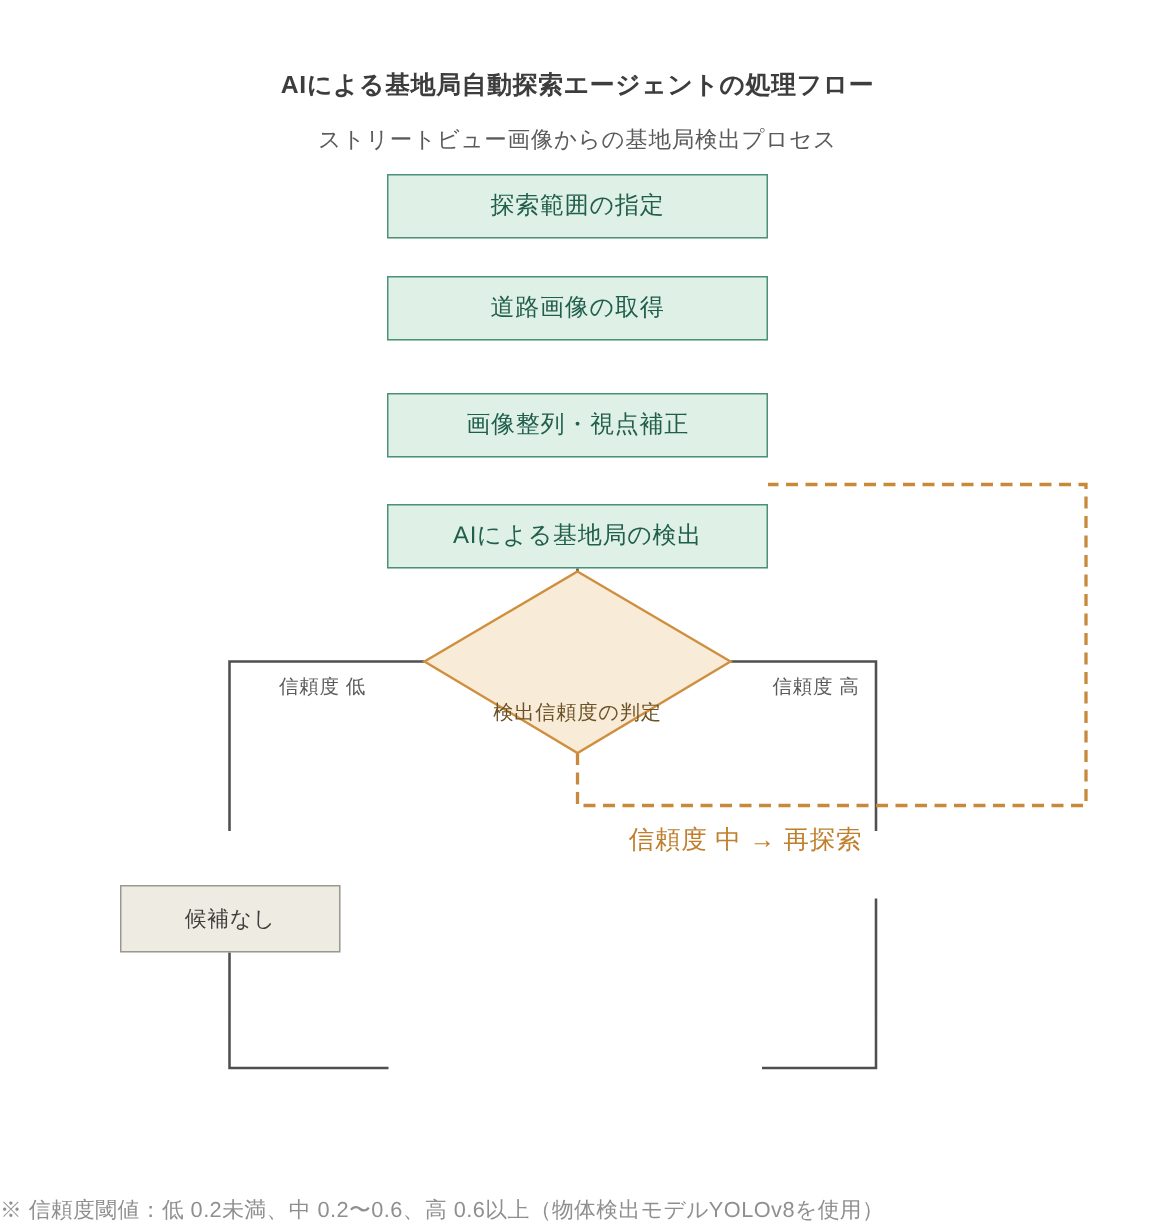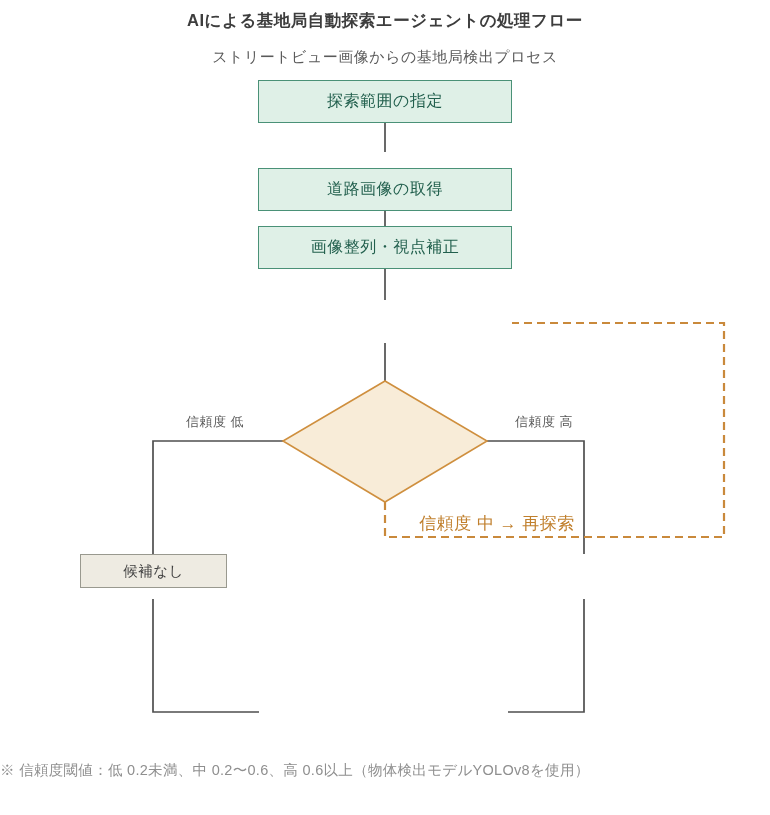--- a/index.html
+++ b/index.html
@@ -4,21 +4,21 @@
 <style>
   html, body { margin: 0; padding: 0; background: #ffffff; }
   #canvas {
     position: relative;
     width: 770px;
     height: 815px;
     background: #ffffff;
     font-family: "Liberation Sans", sans-serif;
     overflow: hidden;
   }
-  .abs { position: absolute; }
+  .abs { position: absolute; margin-top: 36px; }
   #lines-layer { position: absolute; left: 0; top: 0; width: 770px; height: 815px; }
 
   .flow-title {
     left: 0; top: 10px; width: 770px;
     text-align: center;
     font-size: 16.5px; font-weight: 600;
     color: var(--title-text);
     letter-spacing: 0.5px;
   }
   .flow-subtitle {
@@ -36,34 +36,34 @@
     font-size: 16px;
     letter-spacing: 0.5px;
   }
   .step {
     left: 258px; width: 254px; height: 43px;
     background: var(--green-fill);
     border: 1.5px solid var(--green-border);
     color: var(--green-text);
   }
   #step-1 { top: 80px; }
-  #step-2 { top: 168px; text-align: right; }
+  #step-2 { top: 148px; text-align: right; }
   #step-3 { top: 226px; }
   #step-4 { top: 300px; }
 
   .decision-label {
     left: 285px; top: 430px; width: 200px;
     text-align: center;
     font-size: 13.5px;
     color: var(--diamond-text);
     letter-spacing: 0.5px;
   }
 
   .outcome-none {
-    left: 80px; top: 554px; width: 147px; height: 34px;
+    left: 80px; top: 554px; width: 147px; height: 45px;
     background: var(--beige-fill);
     border: 1.5px solid var(--beige-border);
     color: var(--beige-text);
     font-size: 14.5px;
   }
   .outcome-confirm {
     left: 499px; top: 554px; width: 171px; height: 45px;
     background: var(--olive-fill);
     border: 1.5px solid var(--olive-border);
     color: var(--olive-text);
@@ -130,21 +130,23 @@
 
     <polygon class="diamond-shape" points="385,381 487,441 385,502 283,441"></polygon>
   </svg>
 
   <div class="abs flow-title">AIによる基地局自動探索エージェントの処理フロー</div>
   <div class="abs flow-subtitle">ストリートビュー画像からの基地局検出プロセス</div>
 
   <div id="step-1" class="abs node step">探索範囲の指定</div>
   <div id="step-2" class="abs node step">道路画像の取得</div>
   <div id="step-3" class="abs node step">画像整列・視点補正</div>
+  <div id="step-4" class="abs node step">AIによる基地局の検出</div>
 
+  <div class="abs decision-label">検出信頼度の判定</div>
 
   <div id="branch-low" class="abs branch-label">信頼度 低</div>
   <div id="branch-high" class="abs branch-label">信頼度 高</div>
   <div id="branch-mid" class="abs">信頼度 中 → 再探索</div>
 
   <div class="abs node outcome-none">候補なし</div>
 
 
   <div class="abs footnote">※ 信頼度閾値：低 0.2未満、中 0.2〜0.6、高 0.6以上（物体検出モデルYOLOv8を使用）</div>
 

